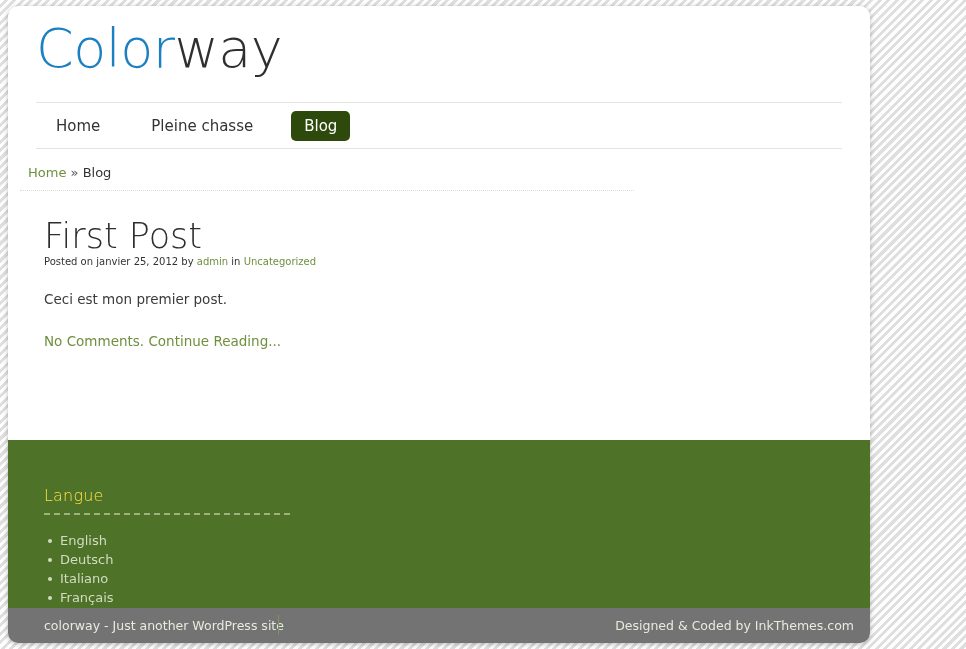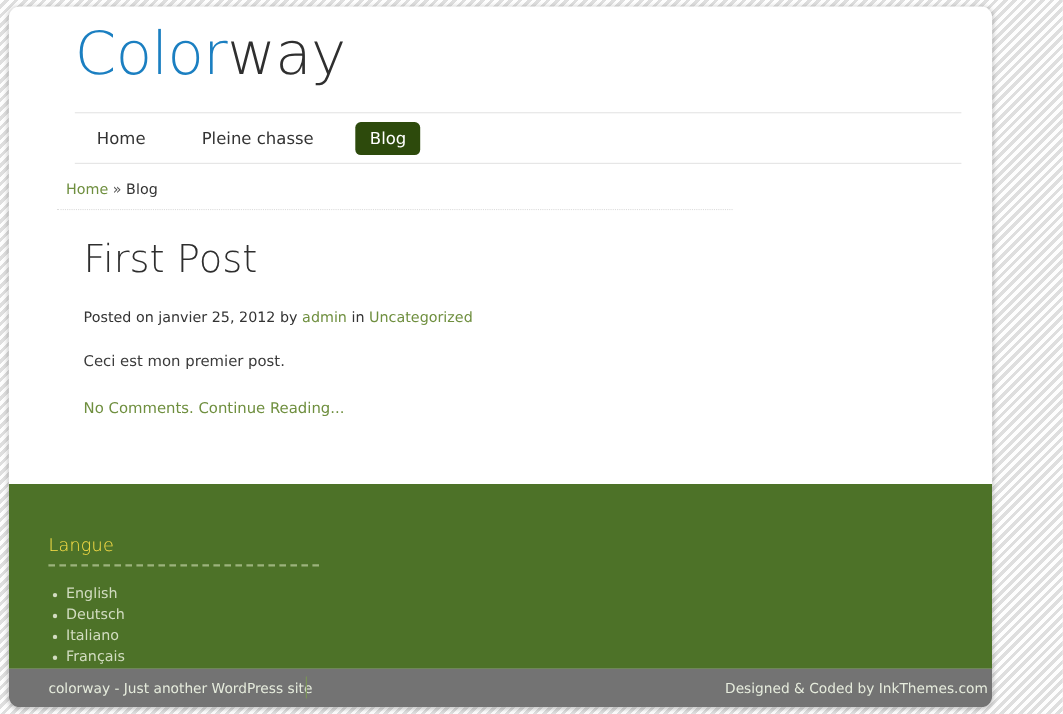--- a/index.html
+++ b/index.html
@@ -23,21 +23,20 @@
   .page-shell {
     position: absolute;
     left: 8px;
     top: 6px;
     width: 862px;
     height: 637px;
     background: #ffffff;
     border-radius: 10px;
     box-shadow: 0 1px 5px rgba(0,0,0,0.25);
     overflow: hidden;
-    padding-left: 32px;
   }
 
   
   .site-header {
     height: 96px;
     padding: 0 28px;
     position: relative;
   }
   .logo {
     position: absolute;
@@ -108,22 +107,22 @@
   }
   .post-title {
     margin: 0;
     font-weight: 300;
     font-size: 35px;
     color: #2e2e2e;
     line-height: 1.1;
     letter-spacing: 0px;
   }
   .post-meta {
-    margin-top: 26px;
-    font-size: 13px;
+    margin-top: 0;
+    font-size: 10px;
     color: #333333;
   }
   .post-meta a {
     color: #6f8f3f;
     text-decoration: none;
     cursor: pointer;
   }
   .post-body {
     margin-top: 24px;
     font-size: 13.5px;
@@ -212,21 +211,21 @@
   .bottom-divider {
     position: absolute;
     left: 270px;
     top: 7px;
     width: 1px;
     height: 20px;
     background: #7b9655;
   }
   .bottom-right {
     position: absolute;
-    right: 4px;
+    right: 16px;
     top: 10px;
     font-size: 12.5px;
     color: #e6ecdd;
     white-space: nowrap;
   }
   .bottom-right a {
     color: #e6ecdd;
     text-decoration: none;
     cursor: pointer;
   }

